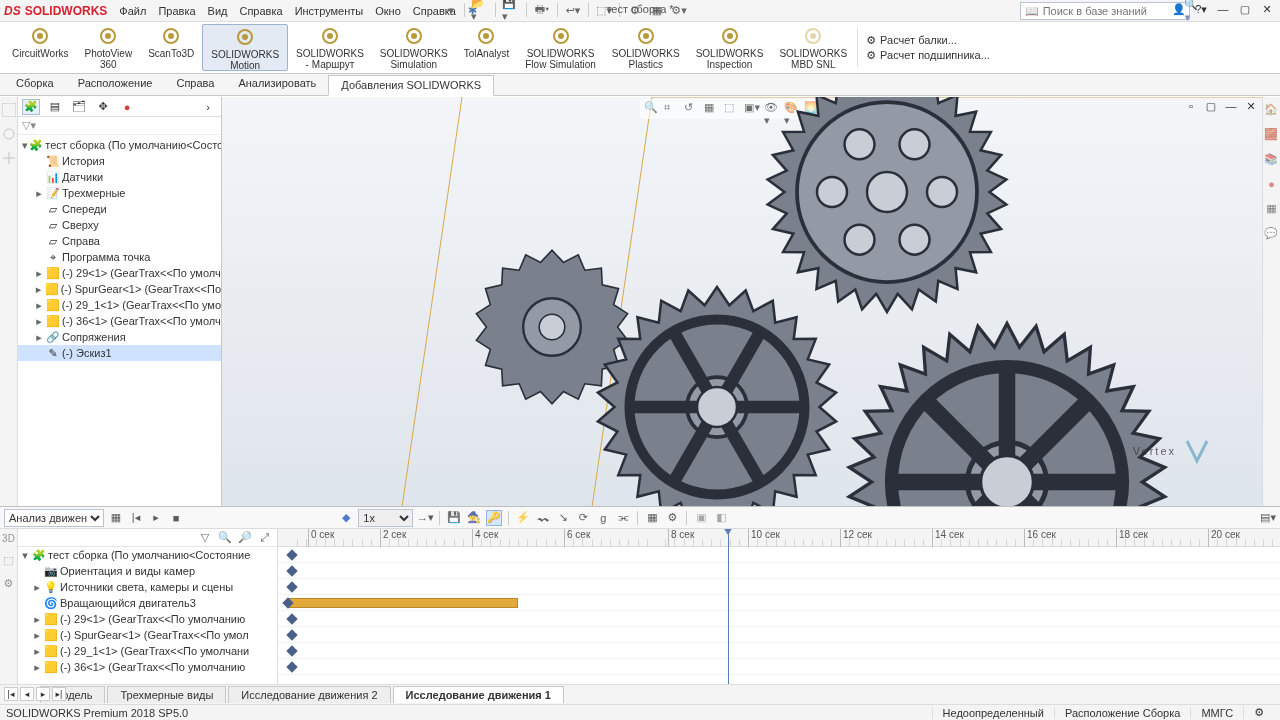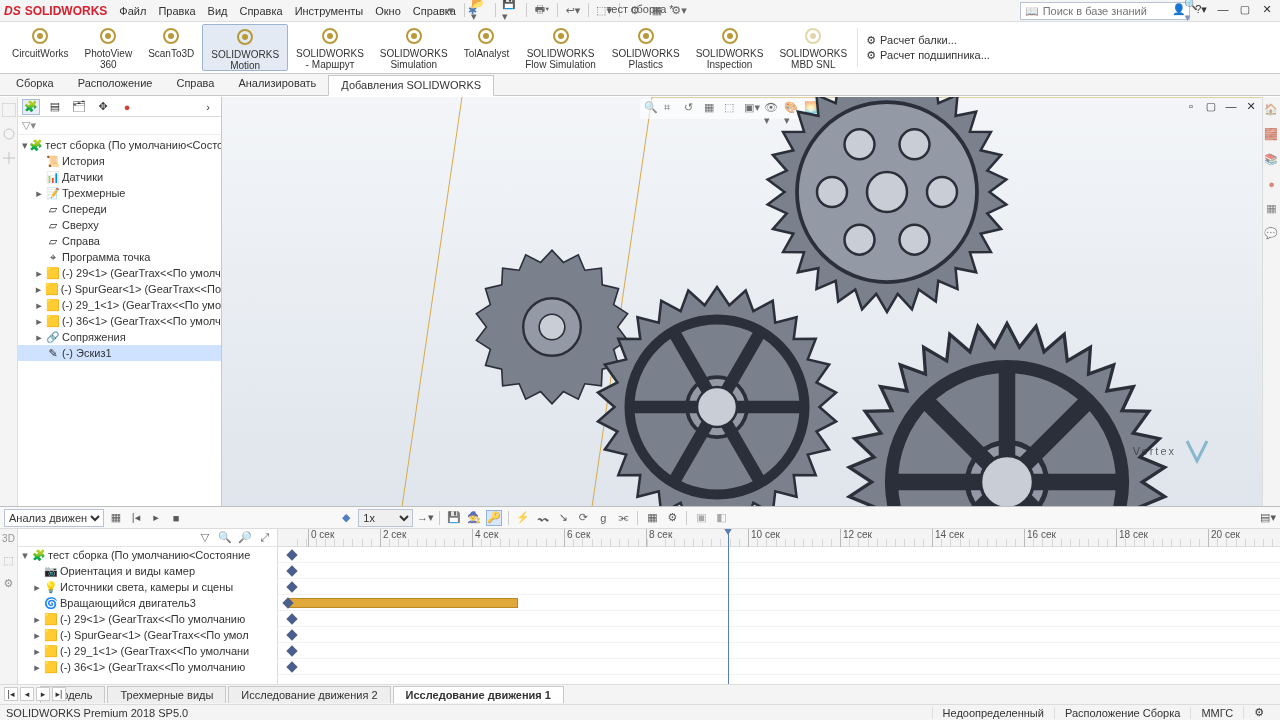--- a/index.html
+++ b/index.html
@@ -589,21 +589,21 @@
           <div class="tick" style="left: 286px;">6 сек</div>
           <div class="minor" style="left: 295.2px;"></div>
           <div class="minor" style="left: 304.4px;"></div>
           <div class="minor" style="left: 313.6px;"></div>
           <div class="minor" style="left: 322.8px;"></div>
           <div class="minor" style="left: 332px;"></div>
           <div class="minor" style="left: 341.2px;"></div>
           <div class="minor" style="left: 350.4px;"></div>
           <div class="minor" style="left: 359.6px;"></div>
           <div class="minor" style="left: 368.8px;"></div>
-          <div class="tick" style="left: 368px;">8 сек</div>
+          <div class="tick" style="left: 390px;">8 сек</div>
           <div class="minor" style="left: 387.2px;"></div>
           <div class="minor" style="left: 396.4px;"></div>
           <div class="minor" style="left: 405.6px;"></div>
           <div class="minor" style="left: 414.8px;"></div>
           <div class="minor" style="left: 424px;"></div>
           <div class="minor" style="left: 433.2px;"></div>
           <div class="minor" style="left: 442.4px;"></div>
           <div class="minor" style="left: 451.6px;"></div>
           <div class="minor" style="left: 460.8px;"></div>
           <div class="tick" style="left: 470px;">10 сек</div>

